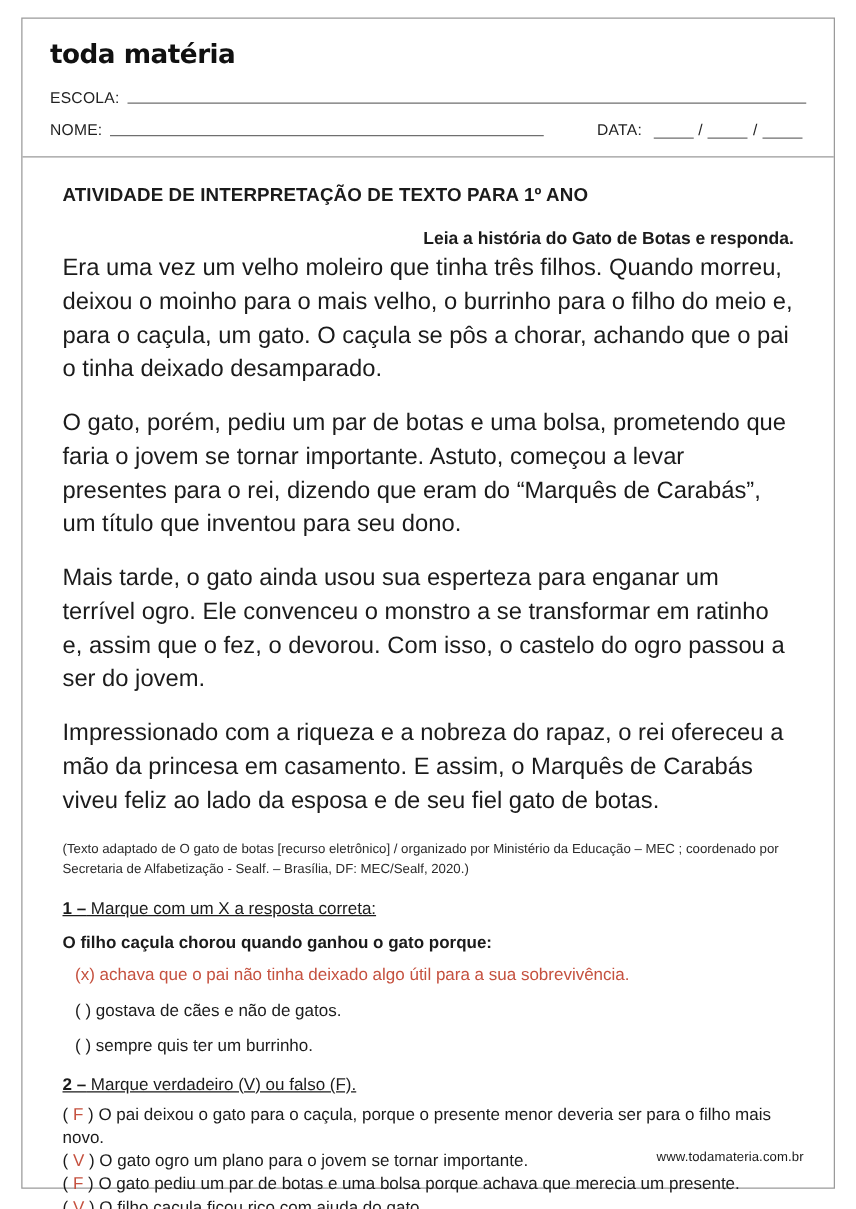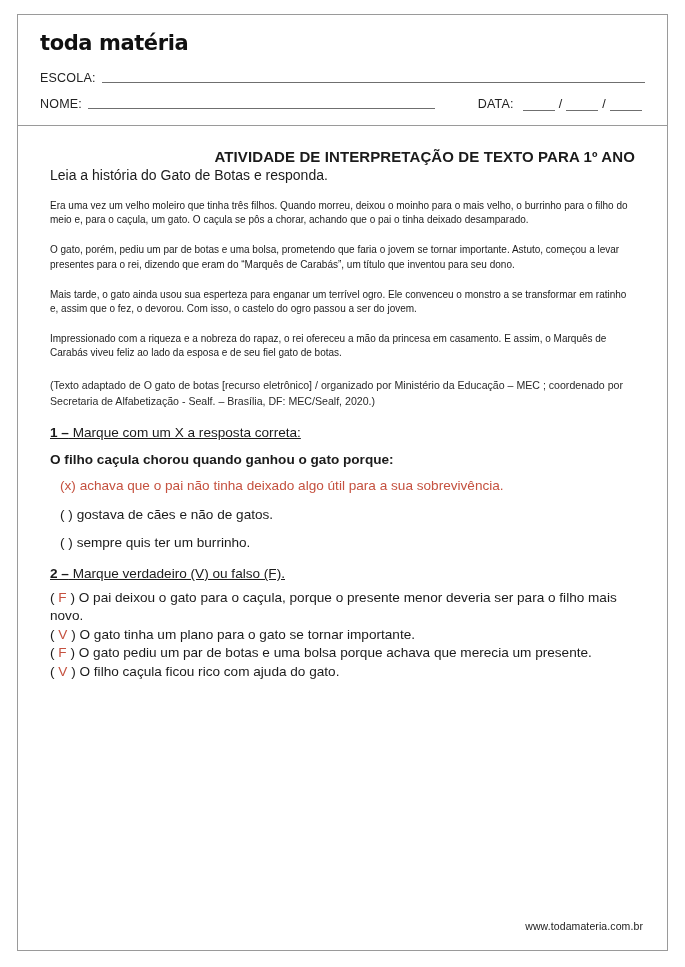--- a/index.html
+++ b/index.html
@@ -72,33 +72,34 @@
     height: 11px;
     margin: 0 3px;
   }
   .slash { padding: 0 1px; }
 
   
   .body {
     padding: 22px 32px 0 32px;
   }
   .title {
-    text-align: right;
+    text-align: left;
     font-size: 15px;
     font-weight: bold;
     letter-spacing: 0.1px;
-    margin: 0 0 2px 0;
+    margin: 0 0 17px 0;
   }
   .lead {
     font-size: 14px;
-    font-weight: normal;
-    margin: 0 0 16px 0;
+    font-weight: bold;
+    margin: 0 0 4px 0;
+    text-align: right;
   }
   p.story {
-    font-size: 10px;
+    font-size: 19px;
     line-height: 1.42;
     margin: 0 0 16px 0;
     text-align: left;
   }
   .source {
     font-size: 10.6px;
     line-height: 1.55;
     color: #2a2a2a;
     margin: 0 0 16px 0;
   }
@@ -187,21 +188,21 @@
     <div class="option answer">(<span class="opt-mark">x</span>)&nbsp;<span>achava que o pai não tinha deixado algo útil para a sua sobrevivência.</span></div>
     <div class="option">(<span class="opt-mark">&nbsp;</span>)&nbsp;<span>gostava de cães e não de gatos.</span></div>
     <div class="option">(<span class="opt-mark">&nbsp;</span>)&nbsp;<span>sempre quis ter um burrinho.</span></div>
 
     <div class="q2-block">
       <div class="q-head">
         <span class="qnum">2 –</span><span> Marque verdadeiro (V) ou falso (F).</span>
       </div>
 
       <div class="tf-item">(&nbsp;<span class="mark">F</span>&nbsp;)&nbsp;<span>O pai deixou o gato para o caçula, porque o presente menor deveria ser para o filho mais novo.</span></div>
-      <div class="tf-item">(&nbsp;<span class="mark">V</span>&nbsp;)&nbsp;<span>O gato tinha um plano para o gato se tornar importante.</span></div>
+      <div class="tf-item">(&nbsp;<span class="mark">V</span>&nbsp;)&nbsp;<span>O gato ogro um plano para o jovem se tornar importante.</span></div>
       <div class="tf-item">(&nbsp;<span class="mark">F</span>&nbsp;)&nbsp;<span>O gato pediu um par de botas e uma bolsa porque achava que merecia um presente.</span></div>
       <div class="tf-item">(&nbsp;<span class="mark">V</span>&nbsp;)&nbsp;<span>O filho caçula ficou rico com ajuda do gato.</span></div>
     </div>
 
   </div>
 
   <div class="footer">www.todamateria.com.br</div>
 
 </div>
 

